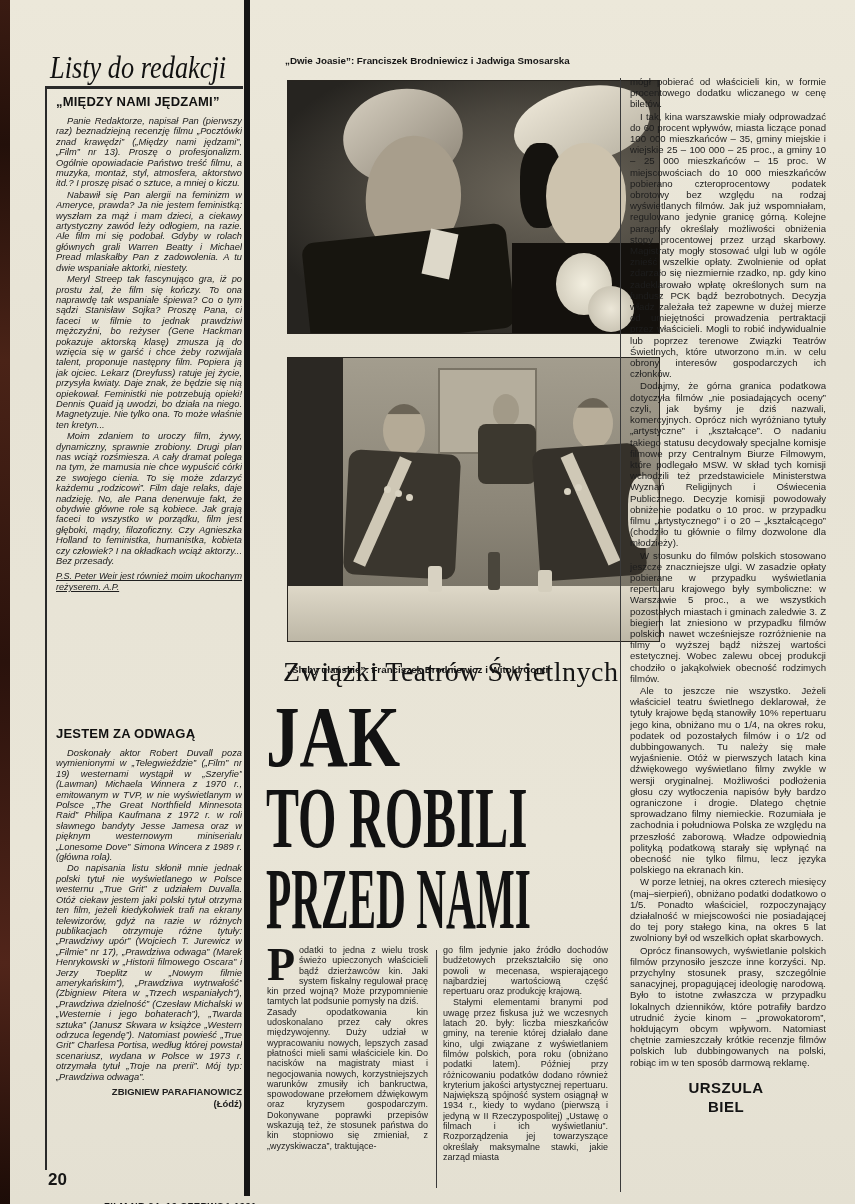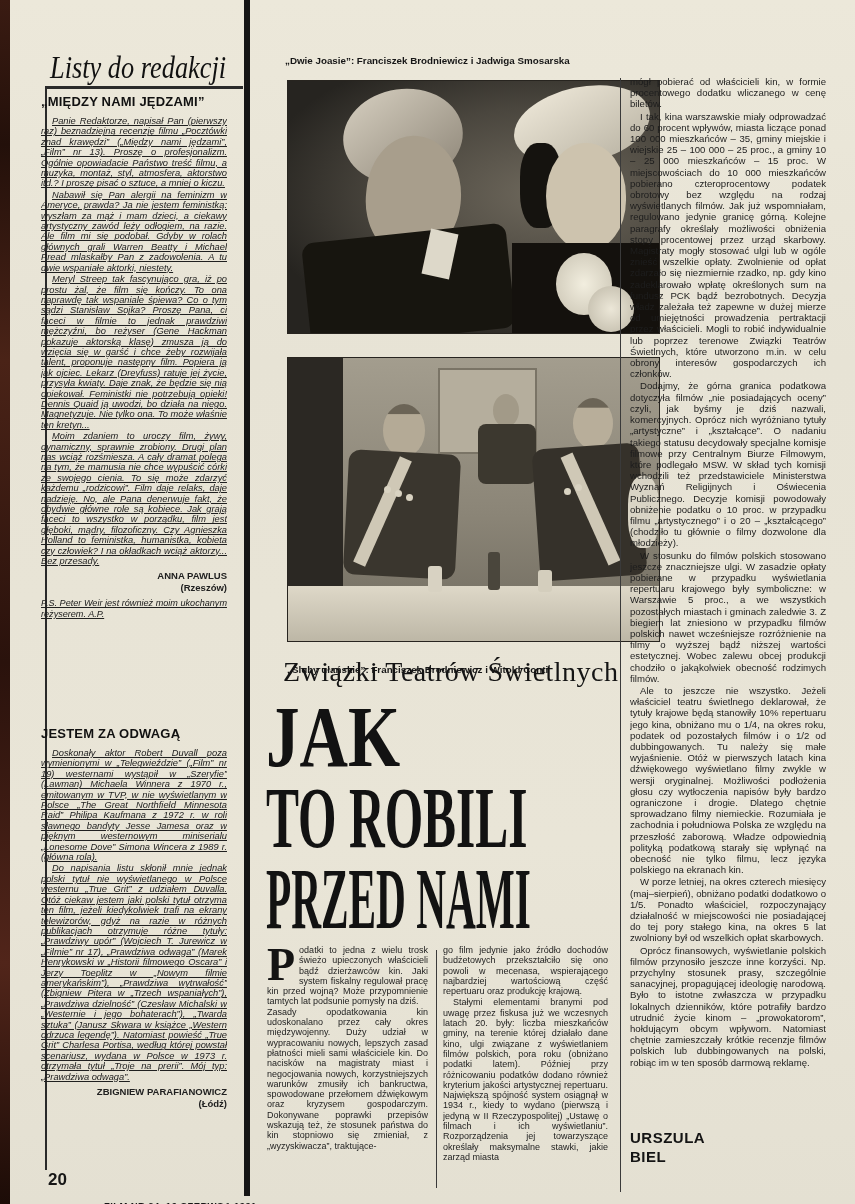--- a/index.html
+++ b/index.html
@@ -4,22 +4,22 @@
 <style>
   html,body{margin:0;padding:0;}
   body{width:855px;height:1204px;background:#d9d5c8;font-family:"Liberation Sans",sans-serif;}
   .page{position:relative;width:855px;height:1204px;background:linear-gradient(180deg,#ece8da 0%,#e7e3d5 30%,#e9e5d7 70%,#e4e0d2 100%);overflow:hidden;color:#1b1b1b;}
   .scan-edge{position:absolute;left:0;top:0;width:10px;height:1204px;background:linear-gradient(180deg,#3a1b12 0%,#23100a 12%,#4a2317 30%,#2a120c 55%,#51251a 80%,#1c0c07 100%);}
   .vbar-main{position:absolute;left:244px;top:0;width:6px;height:1196px;background:#151515;}
   .rule{position:absolute;background:#2a2a2a;}
 
   
   .section-title{position:absolute;left:50px;top:50px;width:230px;font-family:"Liberation Serif",serif;font-style:italic;font-size:31px;color:#111;transform:scaleX(.85);transform-origin:left;white-space:nowrap;}
-  .letters-box{position:absolute;left:41px;width:186px;overflow:hidden;font-style:italic;font-size:9.3px;line-height:10.4px;text-align:justify;color:#202020;}
-  .letters-box p{margin:0 0 1px;text-indent:11px;text-decoration:underline;}
+  .letters-box{position:absolute;left:56px;width:186px;overflow:hidden;font-style:italic;font-size:9.3px;line-height:10.4px;text-align:justify;color:#202020;}
+  .letters-box p{margin:0 0 1px;text-indent:11px;}
   .letter-title{font-style:normal;font-weight:bold;font-size:13px;line-height:15px;margin:0 0 7px;letter-spacing:.2px;color:#111;}
   .sig{text-align:right;font-style:normal;font-weight:bold;font-size:9.5px;line-height:11.5px;margin-top:4px;}
   .ps{font-size:9.1px;margin-top:5px;text-decoration:underline;}
 
   
   .caption{position:absolute;font-size:9.8px;line-height:12px;color:#161616;}
   .cap-bold{font-weight:bold;}
   .cap-italic{font-style:italic;}
   .photo{position:absolute;overflow:hidden;border:1px solid #27241f;}
   .ph{position:absolute;}
@@ -35,21 +35,21 @@
   
   .bodycol{position:absolute;overflow:hidden;font-size:9px;line-height:10.3px;text-align:justify;color:#1d1d1d;}
   .bodycol p{margin:0;text-indent:10px;}
   .bodycol p:first-child{text-indent:0;}
   .bodycol p + p{margin-top:1px;}
   .dropcap{float:left;font-family:"Liberation Serif",serif;font-weight:bold;font-size:46px;line-height:37px;padding:1px 4px 0 0;color:#141414;}
   .rightcol{position:absolute;left:630px;top:76px;width:196px;height:1000px;overflow:hidden;font-size:9.6px;line-height:11.2px;text-align:justify;color:#1d1d1d;}
   .rightcol p{margin:0;text-indent:10px;}
   .rightcol p:first-child{text-indent:0;}
   .rightcol p + p{margin-top:1px;}
-  .byline{position:absolute;left:630px;top:1128px;width:192px;text-align:left;font-weight:bold;font-size:15px;line-height:19px;letter-spacing:.5px;color:#141414;}
+  .byline{position:absolute;left:630px;top:1078px;width:192px;text-align:center;font-weight:bold;font-size:15px;line-height:19px;letter-spacing:.5px;color:#141414;}
 
   .footer-page{position:absolute;left:48px;top:1170px;font-weight:bold;font-size:17px;color:#161616;}
   .footer-issue{position:absolute;left:104px;top:1200px;font-weight:bold;font-size:9.5px;letter-spacing:.4px;color:#161616;}
 </style>
 </head>
 <body>
 
 <div class="page">
 
   <div class="scan-edge"></div>
@@ -60,24 +60,20 @@
   <div class="rule" style="left:45px;top:86px;width:2px;height:1084px;"></div>
 
   <div class="letters-box" style="top:94px;height:630px;">
     <h3 class="letter-title">„MIĘDZY NAMI JĘDZAMI”</h3>
     <div>
         <p>Panie Redaktorze, napisał Pan (pierwszy raz) beznadziejną recenzję filmu „Pocztówki znad krawędzi” („Między nami jędzami”, „Film” nr 13). Proszę o profesjonalizm. Ogólnie opowiadacie Państwo treść filmu, a muzyka, montaż, styl, atmosfera, aktorstwo itd.? I proszę pisać o sztuce, a mniej o kiczu.</p>
         <p>Nabawił się Pan alergii na feminizm w Ameryce, prawda? Ja nie jestem feministką: wyszłam za mąż i mam dzieci, a ciekawy artystyczny zawód leży odłogiem, na razie. Ale film mi się podobał. Gdyby w rolach głównych grali Warren Beatty i Michael Pread mlaskałby Pan z zadowolenia. A tu dwie wspaniałe aktorki, niestety.</p>
         <p>Meryl Streep tak fascynująco gra, iż po prostu żal, że film się kończy. To ona naprawdę tak wspaniale śpiewa? Co o tym sądzi Stanisław Sojka? Proszę Pana, ci faceci w filmie to jednak prawdziwi mężczyźni, bo reżyser (Gene Hackman pokazuje aktorską klasę) zmusza ją do wzięcia się w garść i chce żeby rozwijała talent, proponuje następny film. Popiera ją jak ojciec. Lekarz (Dreyfuss) ratuje jej życie, przysyła kwiaty. Daje znak, że będzie się nią opiekował. Feministki nie potrzebują opieki! Dennis Quaid ją uwodzi, bo działa na niego. Magnetyzuje. Nie tylko ona. To może właśnie ten kretyn...</p>
         <p>Moim zdaniem to uroczy film, żywy, dynamiczny, sprawnie zrobiony. Drugi plan nas wciąż rozśmiesza. A cały dramat polega na tym, że mamusia nie chce wypuścić córki ze swojego cienia. To się może zdarzyć każdemu „rodzicowi”. Film daje relaks, daje nadzieję. No, ale Pana denerwuje fakt, że obydwie główne role są kobiece. Jak grają faceci to wszystko w porządku, film jest głęboki, mądry, filozoficzny. Czy Agnieszka Holland to feministka, humanistka, kobieta czy człowiek? I na okładkach wciąż aktorzy... Bez przesady.</p>
       </div>
-    <div class="sig">
-      <div>ANNA PAWLUS</div>
-      <div>(Rzeszów)</div>
-    </div>
     <div class="ps">P.S. Peter Weir jest również moim ukochanym reżyserem. A.P.</div>
   </div>
 
   <div class="letters-box" style="top:726px;height:448px;">
     <h3 class="letter-title">JESTEM ZA ODWAGĄ</h3>
     <div>
         <p>Doskonały aktor Robert Duvall poza wymienionymi w „Telegwieździe” („Film” nr 19) westernami wystąpił w „Szeryfie” (Lawman) Michaela Winnera z 1970 r., emitowanym w TVP, w nie wyświetlanym w Polsce „The Great Northfield Minnesota Raid” Philipa Kaufmana z 1972 r. w roli sławnego bandyty Jesse Jamesa oraz w pięknym westernowym miniserialu „Lonesome Dove” Simona Wincera z 1989 r. (główna rola).</p>
         <p>Do napisania listu skłonił mnie jednak polski tytuł nie wyświetlanego w Polsce westernu „True Grit” z udziałem Duvalla. Otóż ciekaw jestem jaki polski tytuł otrzyma ten film, jeżeli kiedykolwiek trafi na ekrany telewizorów, gdyż na razie w różnych publikacjach otrzymuje różne tytuły: „Prawdziwy upór” (Wojciech T. Jurewicz w „Filmie” nr 17), „Prawdziwa odwaga” (Marek Henrykowski w „Historii filmowego Oscara” i Jerzy Toeplitz w „Nowym filmie amerykańskim”), „Prawdziwa wytrwałość” (Zbigniew Pitera w „Trzech wspaniałych”), „Prawdziwa dzielność” (Czesław Michalski w „Westernie i jego bohaterach”), „Twarda sztuka” (Janusz Skwara w książce „Western odrzuca legendę”). Natomiast powieść „True Grit” Charlesa Portisa, według której powstał scenariusz, wydana w Polsce w 1973 r. otrzymała tytuł „Troje na prerii”. Mój typ: „Prawdziwa odwaga”.</p>
       </div>
     <div class="sig">

